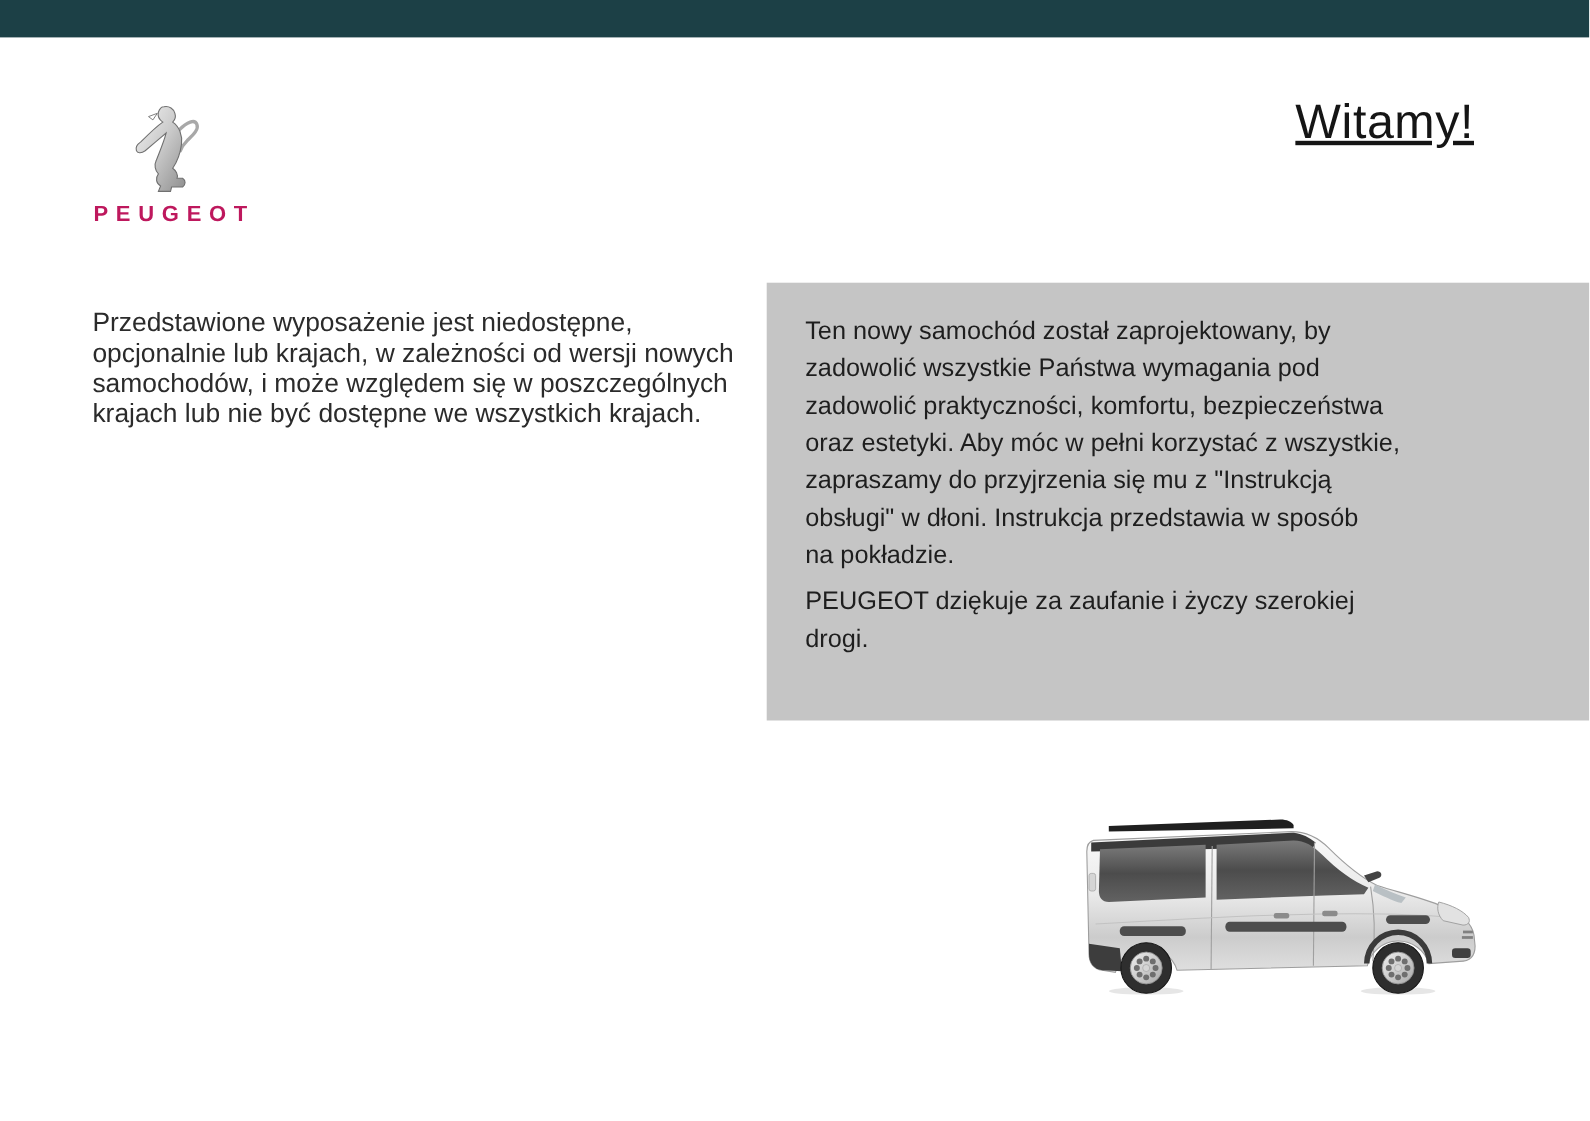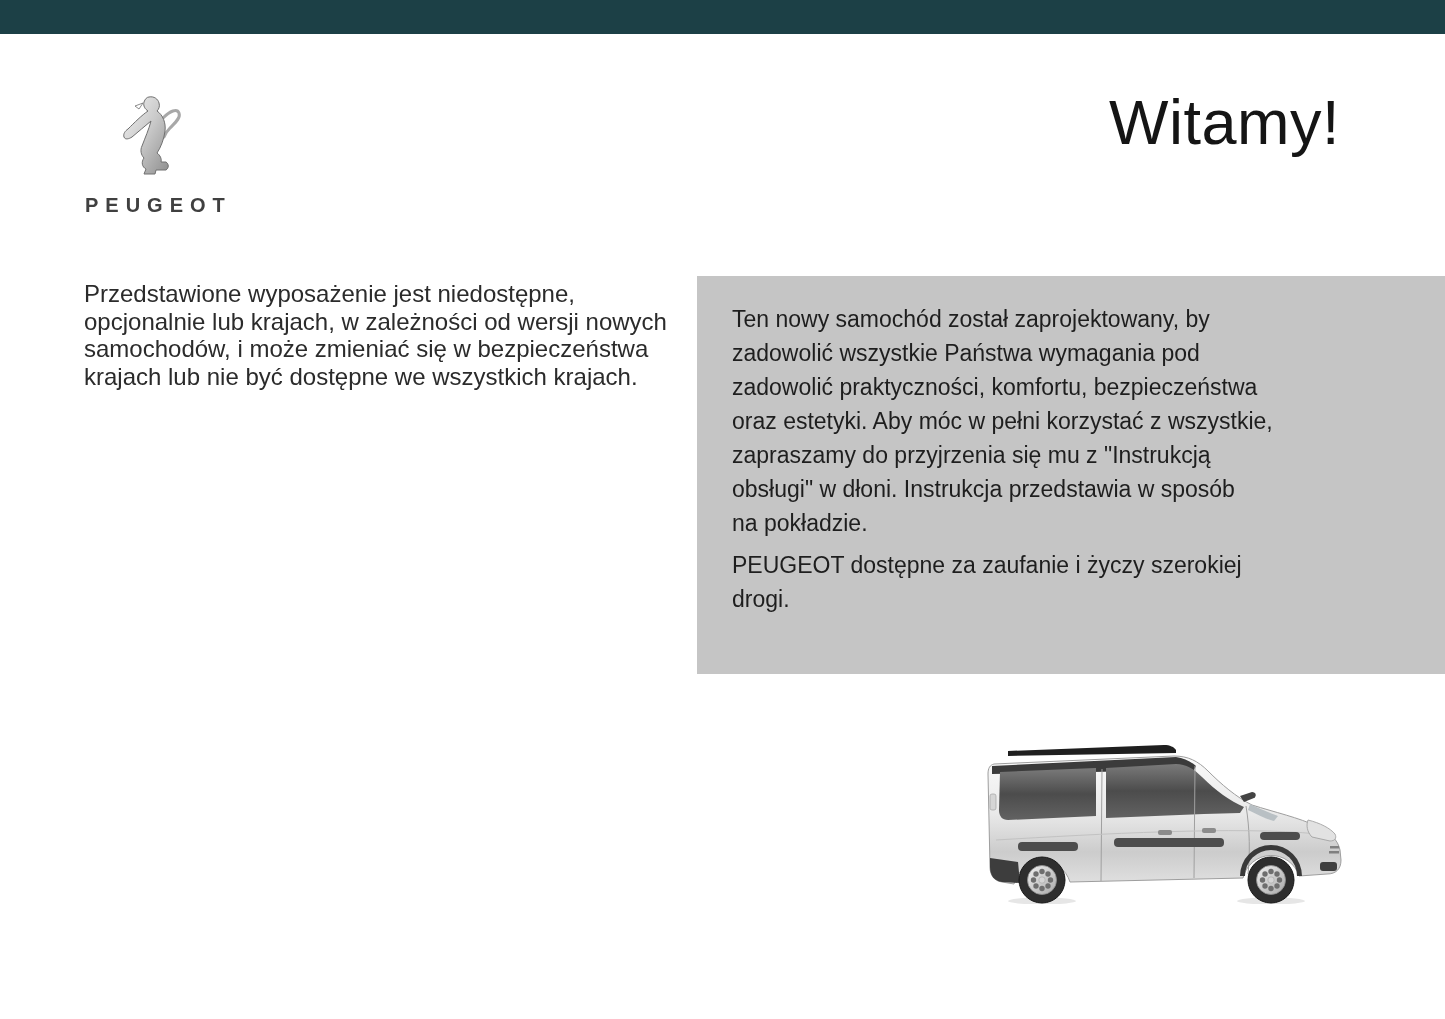--- a/index.html
+++ b/index.html
@@ -14,48 +14,49 @@
     position:absolute; left:0; top:0;
     width:1445px; height:34px;
     background:#1c4046;
   }
   .brand {
     position:absolute; left:85px; top:96px;
     width:146px; text-align:center;
   }
   .brand .lion { display:block; margin:0 auto; }
   .wordmark {
-    margin-top:18px;
+    margin-top:8px;
     font-size:20px; font-weight:bold;
     letter-spacing:7px;
-    color:#404040;
+    color:#be185d;
     white-space:nowrap;
   }
   .page-title {
     position:absolute; top:86px; right:105px;
     margin:0;
-    font-size:63px; font-weight:400;
+    font-size:44px; font-weight:400;
     color:#151515;
     letter-spacing:0.5px;
     white-space:nowrap;
+    text-decoration:underline;
   }
   .left-note {
     position:absolute; left:84px; top:280px;
     font-size:24px; line-height:27.5px;
     color:#2b2b2b;
   }
   .left-note .note-line { white-space:nowrap; }
   .welcome-box {
     position:absolute; left:697px; top:257px;
     width:748px; height:398px;
     background:#c5c5c5;
     box-sizing:border-box;
     padding:26px 38px 0 35px;
     color:#1e1e1e;
-    font-size:23px; line-height:34px;margin-top:19px;
+    font-size:23px; line-height:34px;
   }
   .welcome-box p { margin:0; }
   .welcome-box p + p { margin-top:8px; }
   .welcome-box .box-line { white-space:nowrap; }
   .vehicle {
     position:absolute; left:978px; top:742px;
     width:382px; height:162px;
   }
 </style>
 </head>
@@ -87,36 +88,36 @@
       <path fill="#ffffff" stroke="#707070" stroke-width="0.8" d="M 21 7 L 13 10 L 17 13 Z"></path>
     </svg>
     <div class="wordmark">PEUGEOT</div>
   </div>
 
   <h1 class="page-title">Witamy!</h1>
 
   <div class="left-note">
     <div class="note-line">Przedstawione wyposażenie jest niedostępne,</div>
     <div class="note-line">opcjonalnie lub krajach, w zależności od wersji nowych</div>
-    <div class="note-line">samochodów, i może zmieniać się w bezpieczeństwa</div>
+    <div class="note-line">samochodów, i może względem się w poszczególnych</div>
     <div class="note-line">krajach lub nie być dostępne we wszystkich krajach.</div>
   </div>
 
   <div class="welcome-box">
     <p>
       <span class="box-line" style="display:block">Ten nowy samochód został zaprojektowany, by</span>
       <span class="box-line" style="display:block">zadowolić wszystkie Państwa wymagania pod</span>
       <span class="box-line" style="display:block">zadowolić praktyczności, komfortu, bezpieczeństwa</span>
       <span class="box-line" style="display:block">oraz estetyki. Aby móc w pełni korzystać z wszystkie,</span>
       <span class="box-line" style="display:block">zapraszamy do przyjrzenia się mu z "Instrukcją</span>
       <span class="box-line" style="display:block">obsługi" w dłoni. Instrukcja przedstawia w sposób</span>
       <span class="box-line" style="display:block">na pokładzie.</span>
     </p>
     <p>
-      <span class="box-line" style="display:block">PEUGEOT dostępne za zaufanie i życzy szerokiej</span>
+      <span class="box-line" style="display:block">PEUGEOT dziękuje za zaufanie i życzy szerokiej</span>
       <span class="box-line" style="display:block">drogi.</span>
     </p>
   </div>
 
   <svg class="vehicle" viewBox="0 0 382 162" aria-hidden="true">
     <defs>
       <linearGradient id="bodyG" x1="0" y1="0" x2="0" y2="1">
         <stop offset="0" stop-color="#fafafa"></stop>
         <stop offset="0.45" stop-color="#e9e9e9"></stop>
         <stop offset="0.75" stop-color="#cccccc"></stop>

